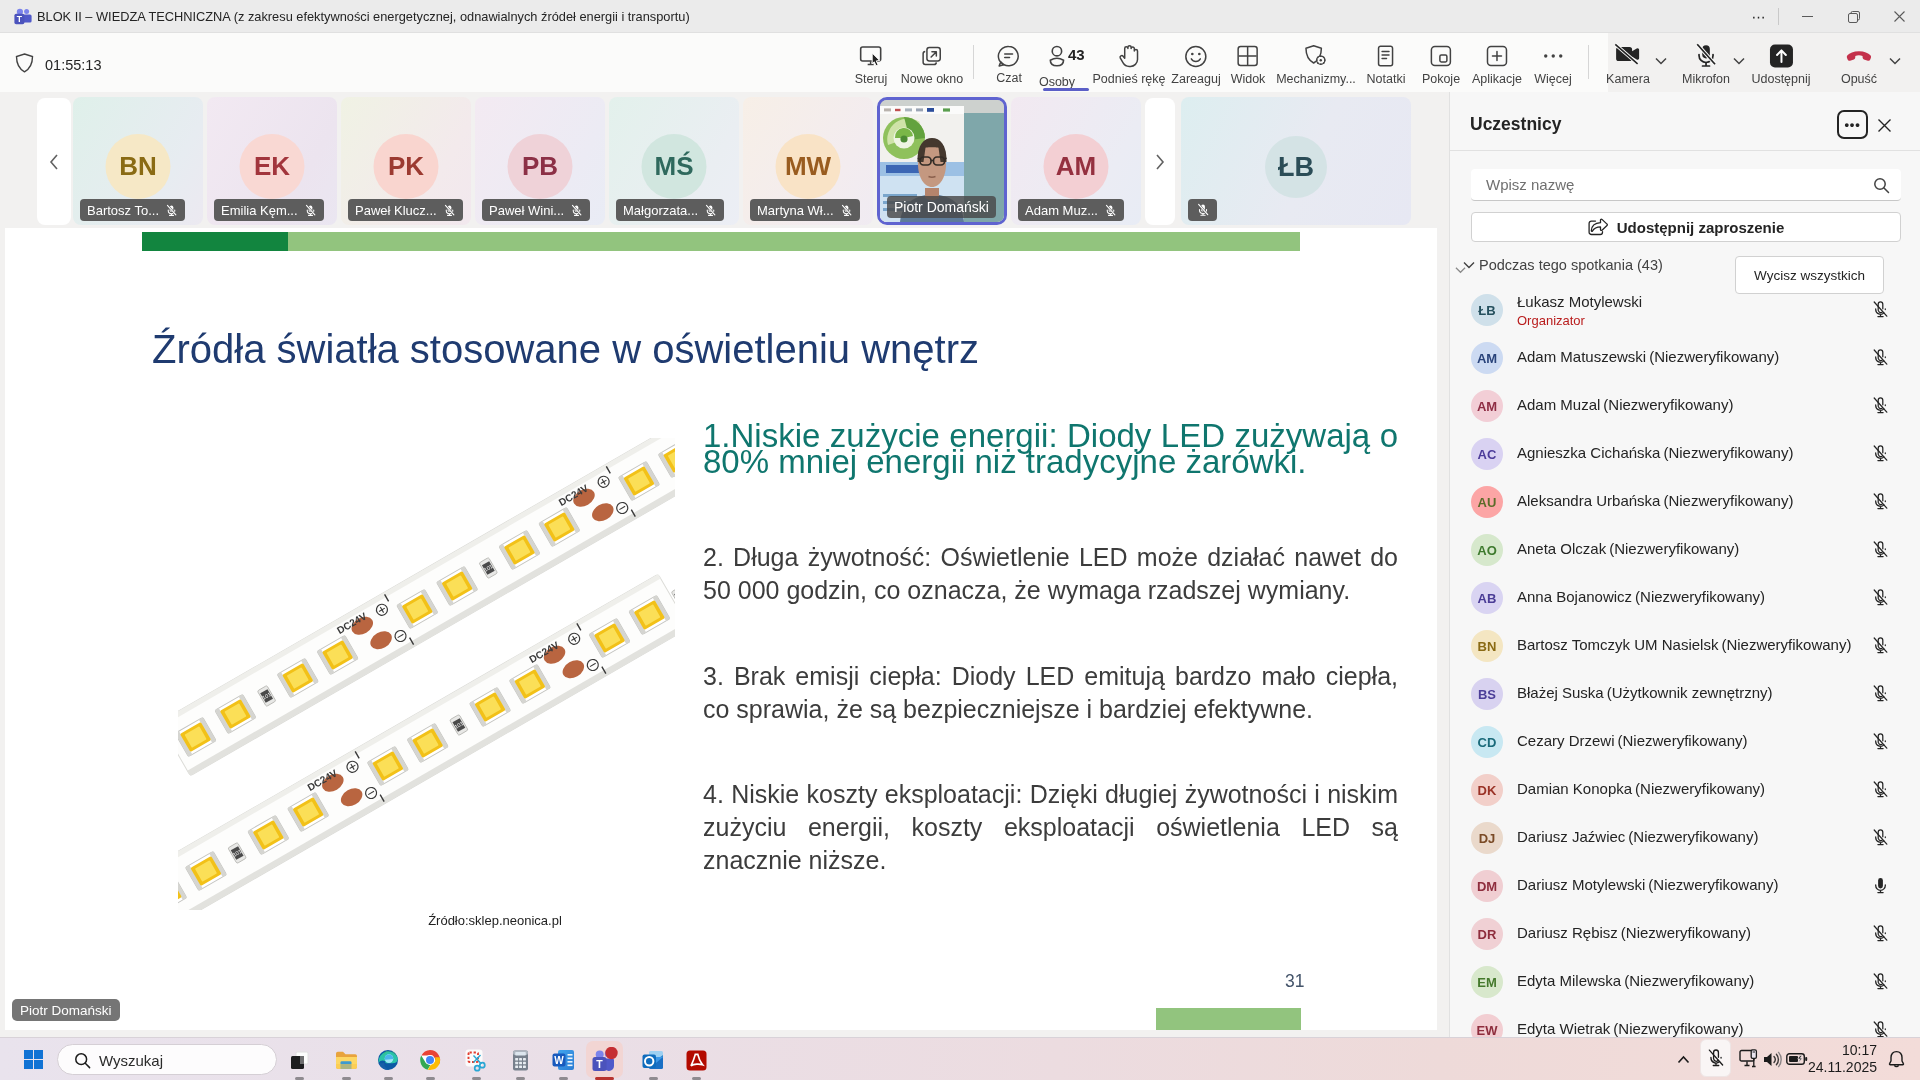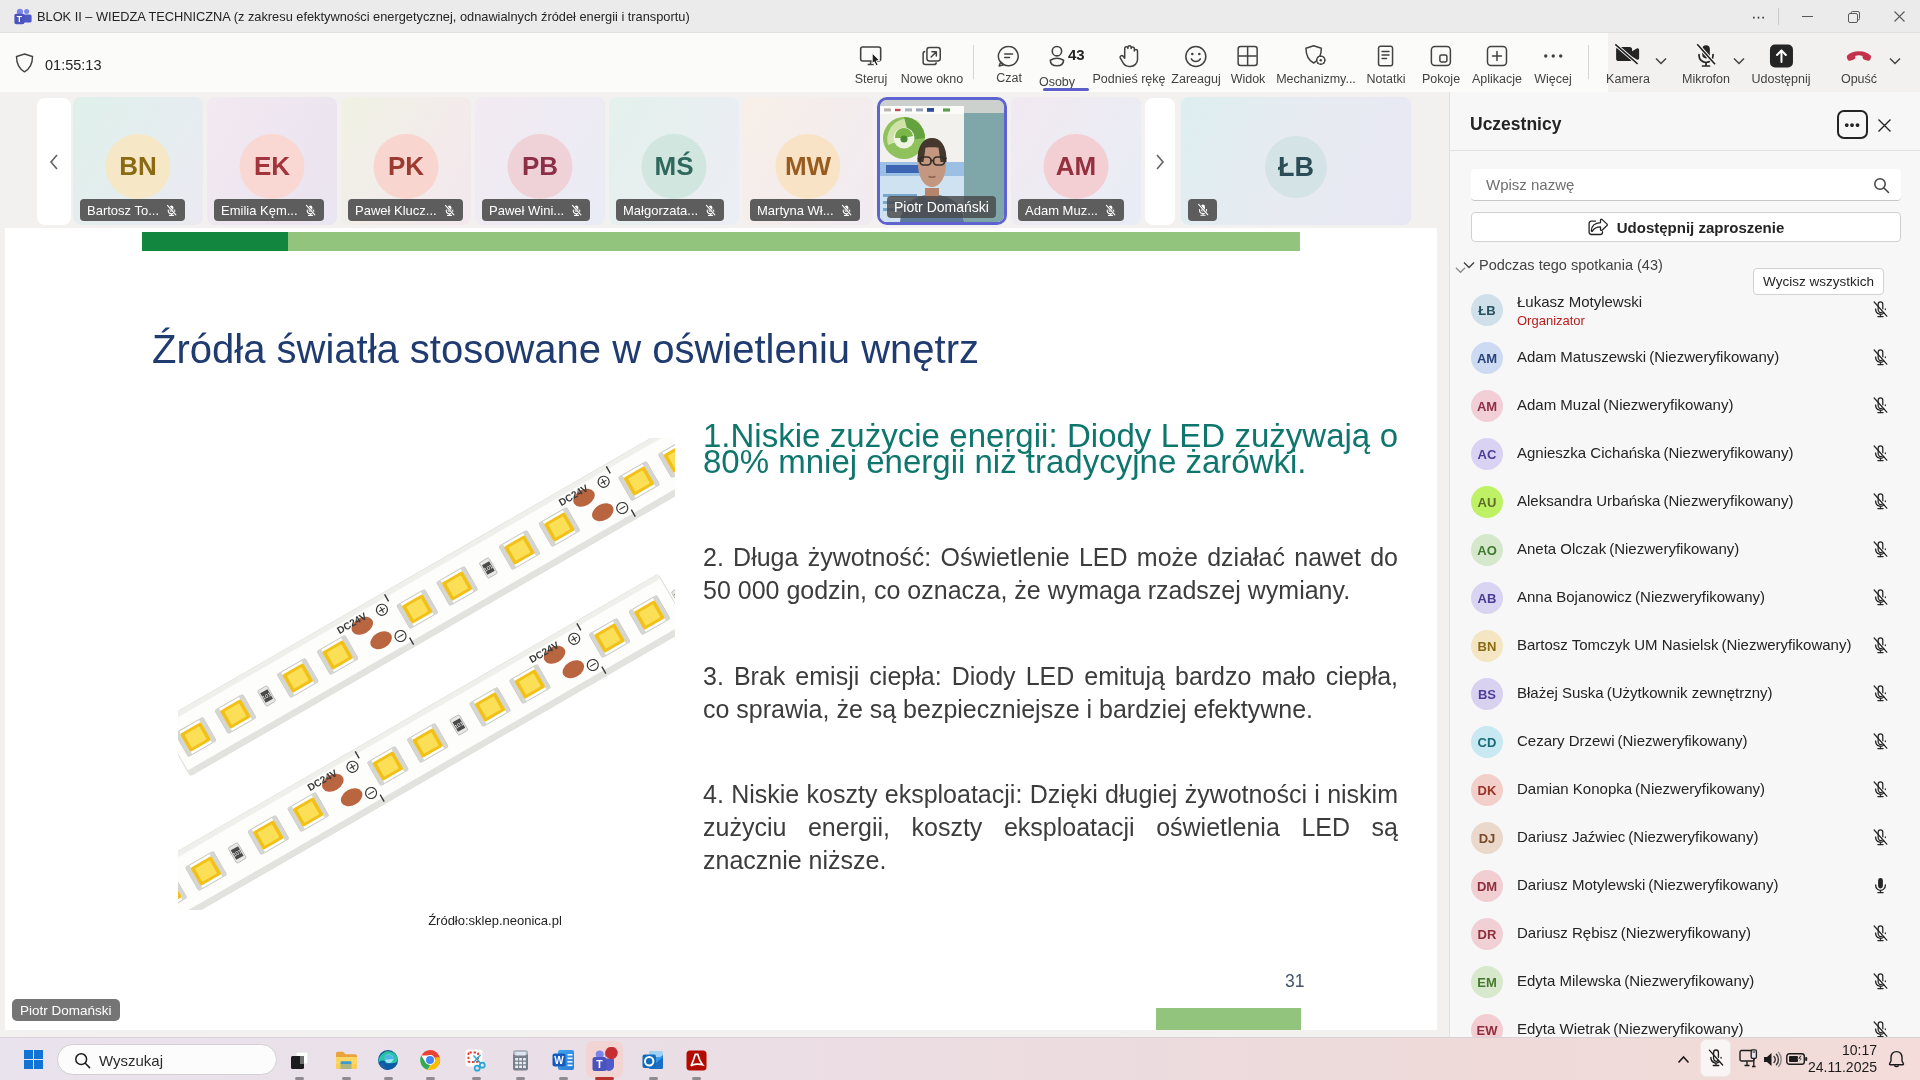--- a/index.html
+++ b/index.html
@@ -483,21 +483,21 @@
           <path d="M12.5 4.7 L12.5 2.1 A0.9 0.9 0 0 1 14 1.4 L19 6.1 A0.9 0.9 0 0 1 19 7.5 L14 12.2 A0.9 0.9 0 0 1 12.5 11.5 L12.5 8.9 C8.5 8.9 6 10.3 4.4 13.1 A0.6 0.6 0 0 1 3.3 12.8 C3.6 8 7.2 5 12.5 4.7 Z" fill="none" stroke="#242424" stroke-width="1.3" stroke-linejoin="round"></path>
           <path d="M7.5 3.1 L3.4 3.1 A2.3 2.3 0 0 0 1.1 5.4 L1.1 14.2 A2.3 2.3 0 0 0 3.4 16.5 L12.2 16.5 A2.3 2.3 0 0 0 14.5 14.2 L14.5 13.6" fill="none" stroke="#242424" stroke-width="1.3" stroke-linecap="round"></path>
         </svg>
       <span style="font-size:15px;font-weight:bold;color:#242424">Udostępnij zaproszenie</span>
     </div>
 
     <svg class="abs" style="left:13px;top:169px" width="12" height="8" viewBox="0 0 12 8">
         <path d="M1 1.5 L6 6.5 L11 1.5" fill="none" stroke="#424242" stroke-width="1.4"></path>
       </svg>
     <div class="abs" style="left:29px;top:165px;font-size:14.5px;color:#424242">Podczas tego spotkania (43)</div>
-    <div class="abs" style="right:36px;top:176px;height:27px;background:#fff;border:1px solid #d1d1d1;border-radius:4px;display:flex;align-items:center;justify-content:center;font-size:13.5px;color:#242424;padding:0 9px;white-space:nowrap">Wycisz wszystkich</div>
+    <div class="abs" style="right:36px;top:164px;height:38px;background:#fff;border:1px solid #d1d1d1;border-radius:4px;display:flex;align-items:center;justify-content:center;font-size:13.5px;color:#242424;padding:0 18px;white-space:nowrap">Wycisz wszystkich</div>
 
     <svg class="abs" style="left:5px;top:174px" width="11" height="8" viewBox="0 0 12 8">
         <path d="M1 1.5 L6 6.5 L11 1.5" fill="none" stroke="#8a8a8a" stroke-width="1.3"></path>
       </svg>
     <div id="plist">
 <div class="prow" style="top:194px">
   <div class="pav" style="background:#cfe0ea;color:#25505e">ŁB</div>
   <div class="pnm" style="top:7px">Łukasz Motylewski</div>
           <div class="abs" style="left:67px;top:27px;font-size:13px;color:#b91c1c">Organizator</div>
   <div class="pmic"><svg width="19" height="19" viewBox="0 0 19 19">
@@ -523,21 +523,21 @@
 </div>
 <div class="prow" style="top:338px">
   <div class="pav" style="background:#d9d2f2;color:#4c3c9a">AC</div>
   <div class="pnm">Agnieszka Cichańska (Niezweryfikowany)</div>
   <div class="pmic"><svg width="19" height="19" viewBox="0 0 19 19">
               <path d="M7.2 10.2 L7.2 4.2 A2.3 2.3 0 0 1 11.8 4.2 L11.8 8.8 M11.4 11.9 A2.3 2.3 0 0 1 7.5 10.9 M4.7 8.9 L4.7 9.5 A4.8 4.8 0 0 0 12.9 12.9 M14.3 9.5 L14.3 8.9 M9.5 14.4 L9.5 16.6 M6.9 16.6 L12.1 16.6" fill="none" stroke="#242424" stroke-width="1.25" stroke-linecap="round"></path>
               <path d="M3.2 2 L15.8 16.2" stroke="#242424" stroke-width="1.25" stroke-linecap="round"></path>
             </svg></div>
 </div>
 <div class="prow" style="top:386px">
-  <div class="pav" style="background:#bef264;color:#5c6c2a">AU</div>
+  <div class="pav" style="background:#fca5a5;color:#5c6c2a">AU</div>
   <div class="pnm">Aleksandra Urbańska (Niezweryfikowany)</div>
   <div class="pmic"><svg width="19" height="19" viewBox="0 0 19 19">
               <path d="M7.2 10.2 L7.2 4.2 A2.3 2.3 0 0 1 11.8 4.2 L11.8 8.8 M11.4 11.9 A2.3 2.3 0 0 1 7.5 10.9 M4.7 8.9 L4.7 9.5 A4.8 4.8 0 0 0 12.9 12.9 M14.3 9.5 L14.3 8.9 M9.5 14.4 L9.5 16.6 M6.9 16.6 L12.1 16.6" fill="none" stroke="#242424" stroke-width="1.25" stroke-linecap="round"></path>
               <path d="M3.2 2 L15.8 16.2" stroke="#242424" stroke-width="1.25" stroke-linecap="round"></path>
             </svg></div>
 </div>
 <div class="prow" style="top:434px">
   <div class="pav" style="background:#d6e8cc;color:#3e7a2e">AO</div>
   <div class="pnm">Aneta Olczak (Niezweryfikowany)</div>
   <div class="pmic"><svg width="19" height="19" viewBox="0 0 19 19">

